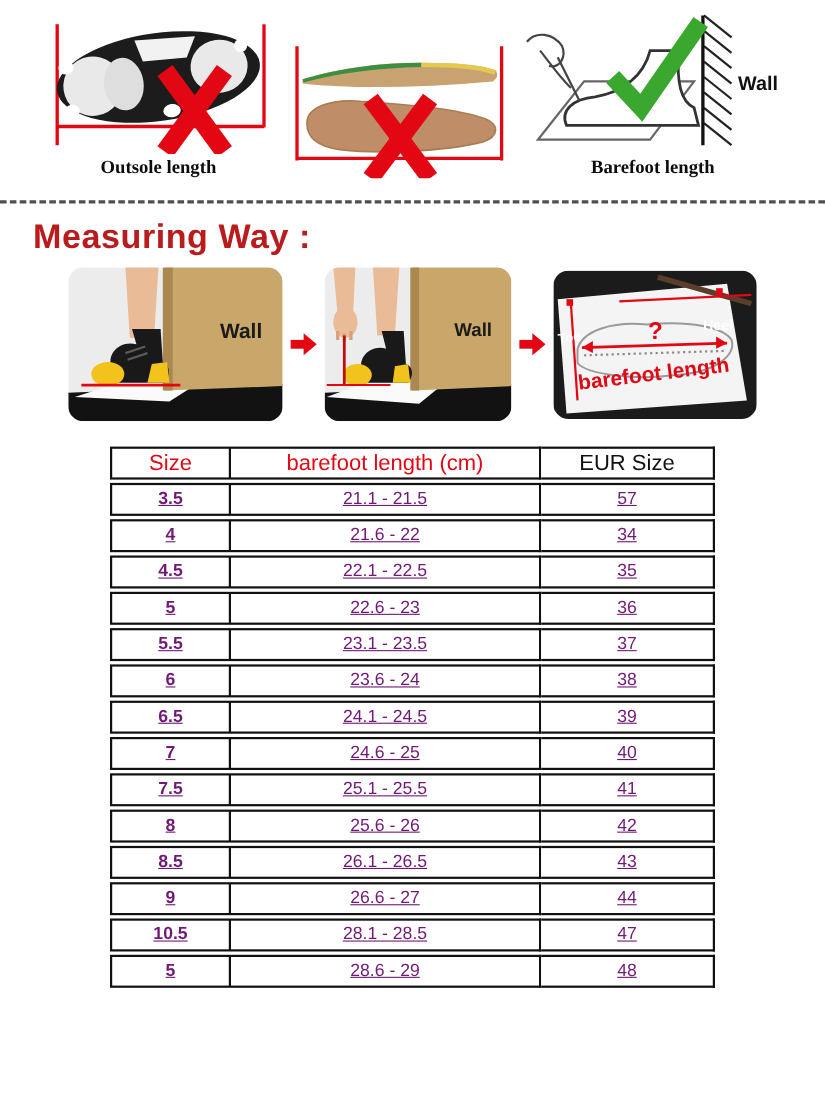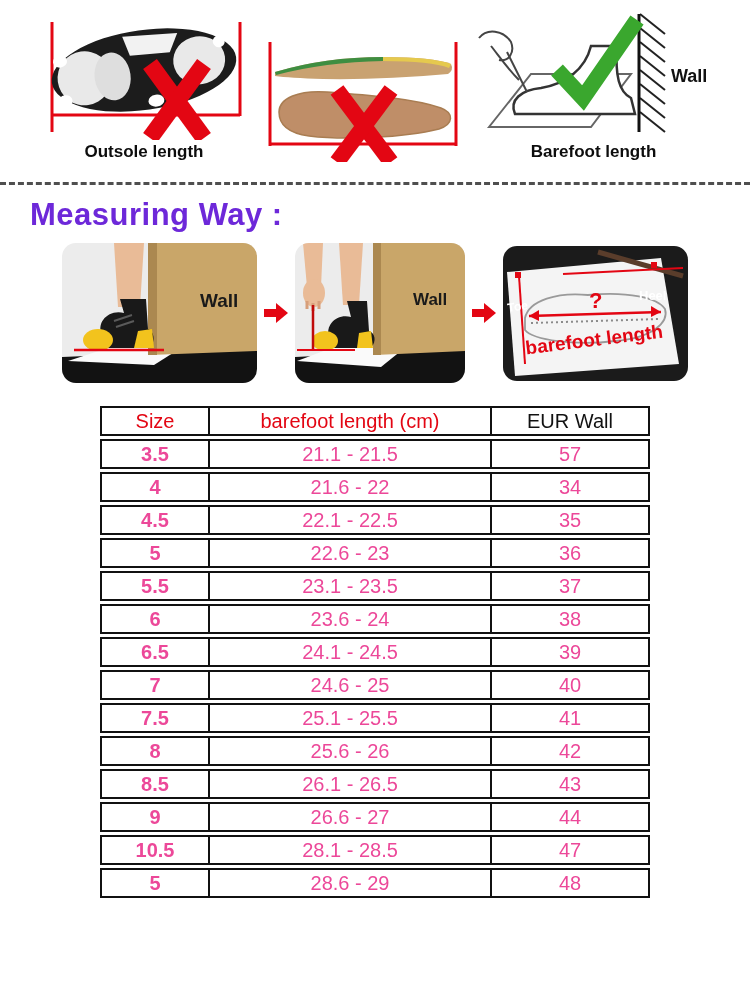--- a/index.html
+++ b/index.html
@@ -10,29 +10,29 @@
     color:#111;
     overflow:hidden;
   }
   .top-row {
     display:flex; justify-content:center; align-items:flex-end;
     gap:6px; padding-top:12px;
   }
   .guide { text-align:center; }
   .guide svg { display:block; }
   .guide-label {
-    font-size:17px; font-weight:bold; color:#0d0d0d; margin-top:2px;
+    font-size:17px; font-weight:bold; color:#0d0d0d; margin-top:2px;font-family:Liberation Serif, serif;
   }
   .divider {
     border-top:3px dashed #4f4f4f;
     margin-top:20px;
     height:0;
   }
   .section-heading {
-    font-size:31px; font-weight:bold; color:#6d28d9;
+    font-size:31px; font-weight:bold; color:#b91c1c;
     margin:12px 0 6px 30px; letter-spacing:0.5px;
   }
   .photos-row {
     display:flex; align-items:center; justify-content:center;
     gap:7px; margin-top:10px;
   }
   .photo { border-radius:14px; overflow:hidden; line-height:0; }
   .arrow-svg { flex:0 0 auto; }
   table.size-chart {
     border-collapse:separate; border-spacing:0 3px;
@@ -42,21 +42,21 @@
     border-top:2px solid #111; border-bottom:2px solid #111;
     border-right:2px solid #111;
     text-align:center; height:26px; padding:0 2px;
     background:#fff; white-space:nowrap; overflow:hidden;
   }
   table.size-chart th:first-child, table.size-chart td:first-child {
     border-left:2px solid #111;
   }
   table.size-chart th { font-size:20px; font-weight:normal; }
   table.size-chart th.red { color:#e30613; }
-  table.size-chart td { font-size:20px; color:#ec4899; }
+  table.size-chart td { font-size:16px; color:#701a75;text-decoration:underline; }
   table.size-chart tbody td:first-child { font-weight:bold; }
 </style>
 </head>
 <body>
 
 <div class="page">
 
   <div class="top-row">
 
     <div class="guide">
@@ -206,21 +206,21 @@
   <table class="size-chart">
     <colgroup>
       <col style="width:110px">
         <col style="width:282px">
         <col style="width:158px">
     </colgroup>
     <thead>
       <tr>
         <th class="red">Size</th>
         <th class="red">barefoot length (cm)</th>
-        <th>EUR Wall</th>
+        <th>EUR Size</th>
       </tr>
     </thead>
     <tbody>
         <tr>
           <td>3.5</td>
           <td>21.1 - 21.5</td>
           <td>57</td>
         </tr>
         <tr>
           <td>4</td>

